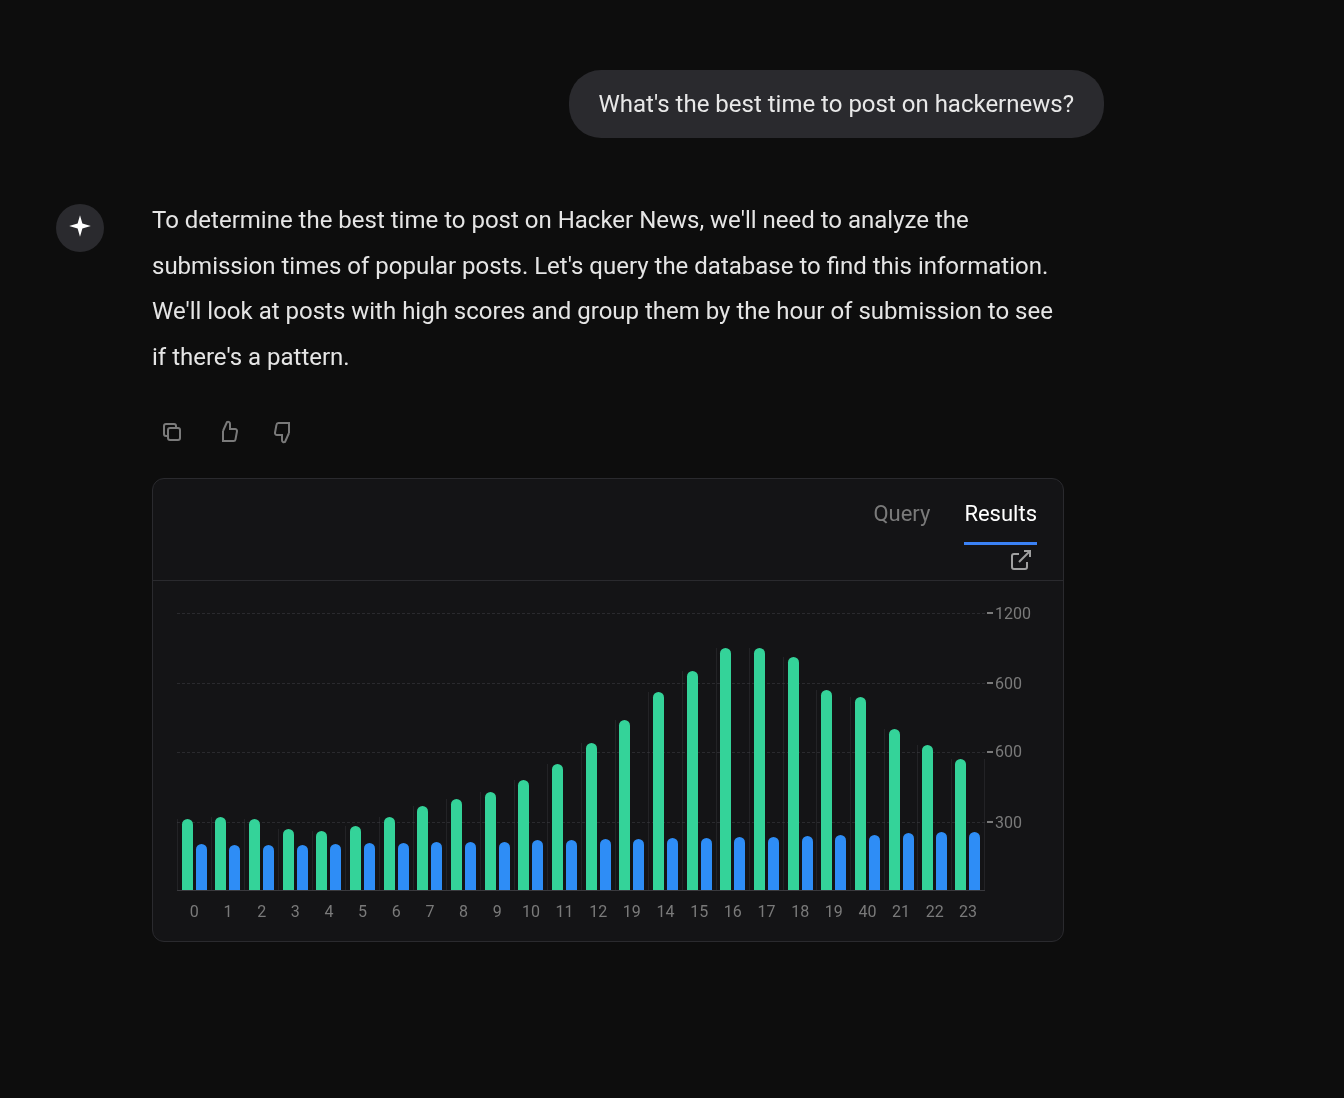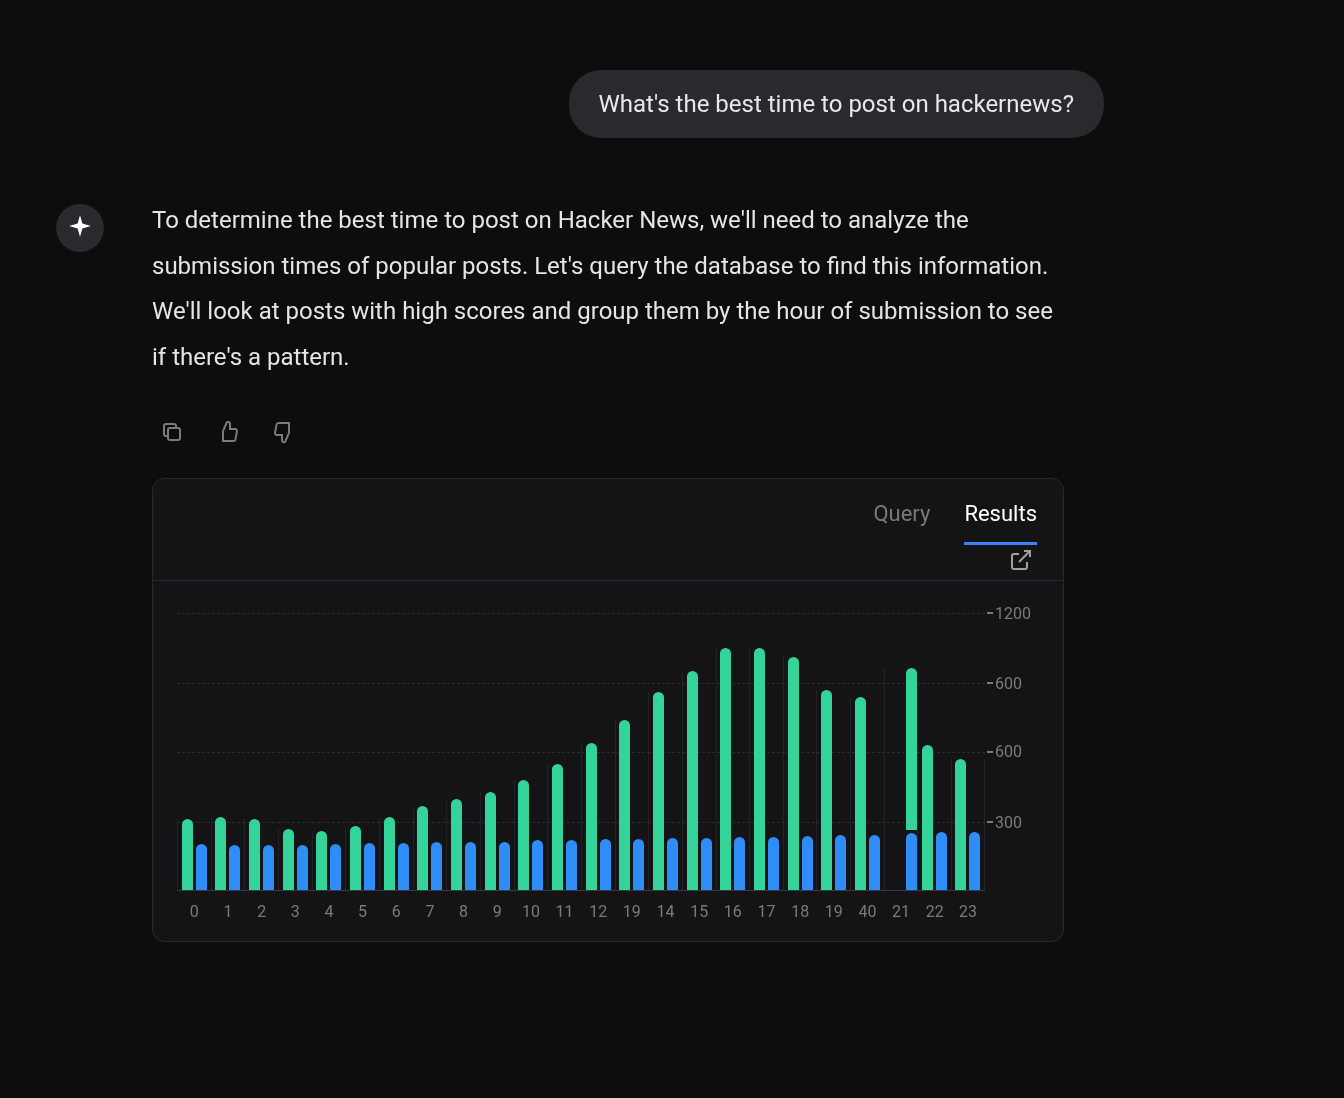--- a/index.html
+++ b/index.html
@@ -347,21 +347,21 @@
               <div class="bar-group" style="width: 33.6667px;">
                 <div class="bar green" title="post_count @ 19 = 870" style="height: 201.84px;"></div>
                 <div class="bar blue" title="avg_score @ 19 = 245" style="height: 56.84px;"></div>
                 <div class="x-label">19</div>
               </div>
               <div class="bar-group" style="width: 33.6667px;">
                 <div class="bar green" title="post_count @ 20 = 840" style="height: 194.88px;"></div>
                 <div class="bar blue" title="avg_score @ 20 = 245" style="height: 56.84px;"></div>
                 <div class="x-label">40</div>
               </div>
-              <div class="bar-group" style="width: 33.6667px; flex-direction: column;">
+              <div class="bar-group" style="width: 33.6667px;">
                 <div class="bar green" title="post_count @ 21 = 700" style="height: 162.4px;"></div>
                 <div class="bar blue" title="avg_score @ 21 = 250" style="height: 58px;"></div>
                 <div class="x-label">21</div>
               </div>
               <div class="bar-group" style="width: 33.6667px;">
                 <div class="bar green" title="post_count @ 22 = 630" style="height: 146.16px;"></div>
                 <div class="bar blue" title="avg_score @ 22 = 255" style="height: 59.16px;"></div>
                 <div class="x-label">22</div>
               </div>
               <div class="bar-group" style="width: 33.6667px;">

